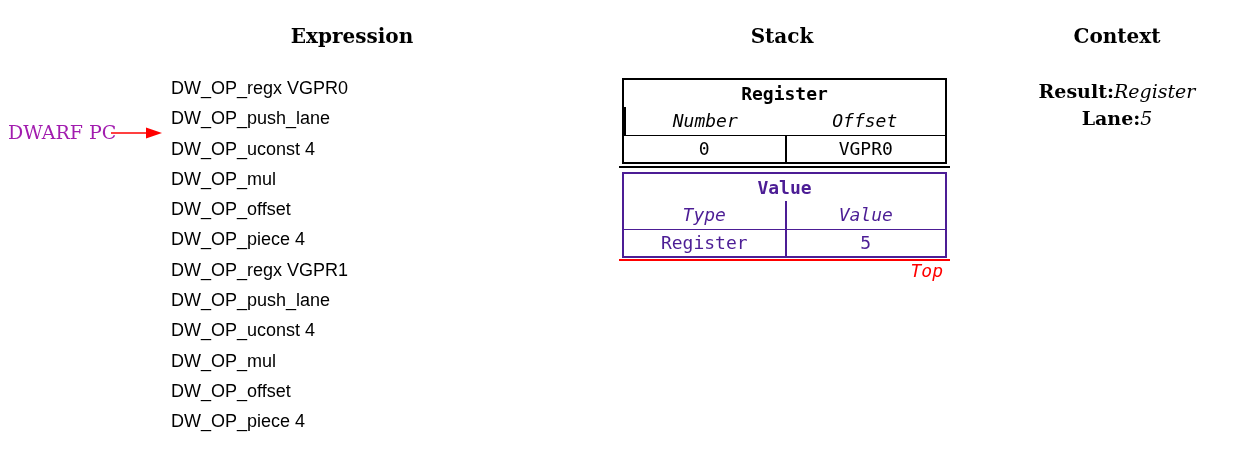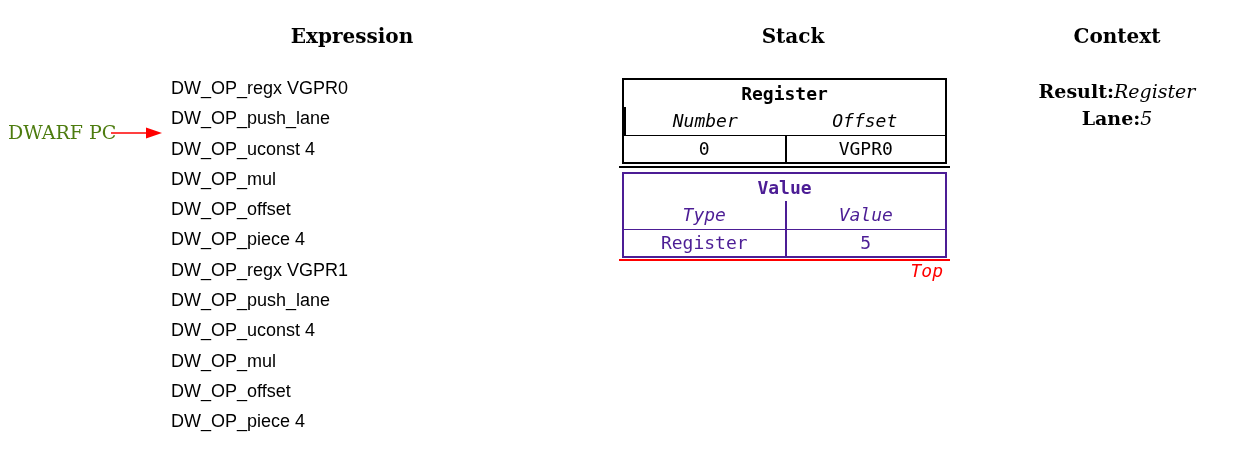--- a/index.html
+++ b/index.html
@@ -6,21 +6,21 @@
   .canvas {
     position:relative; width:1241px; height:468px; background:#ffffff;
     font-family:"DejaVu Sans", sans-serif; overflow:hidden;
   }
   .col-header {
     position:absolute; top:24px; transform:translateX(-50%);
     font-family:"DejaVu Serif", serif; font-weight:bold; font-size:20px; color:#000;
     white-space:nowrap;
   }
   .hdr-expression { left:352px; }
-  .hdr-stack { left:782px;margin-left:11px; }
+  .hdr-stack { left:782px; }
   .hdr-context { left:1117px; }
 
   .expr-list { position:absolute; left:171px; top:73px; }
   .expr-line {
     font-family:Liberation Sans, sans-serif; font-size:18px; color:#000;
     line-height:30.3px; white-space:pre; height:30.3px;
   }
 
   .pc-label {
     position:absolute; left:8px; top:122px; height:20px; line-height:20px;
@@ -82,21 +82,21 @@
       <div class="expr-line">DW_OP_offset</div>
       <div class="expr-line">DW_OP_piece 4</div>
       <div class="expr-line">DW_OP_regx VGPR1</div>
       <div class="expr-line">DW_OP_push_lane</div>
       <div class="expr-line">DW_OP_uconst 4</div>
       <div class="expr-line">DW_OP_mul</div>
       <div class="expr-line">DW_OP_offset</div>
       <div class="expr-line">DW_OP_piece 4</div>
     </div>
 
-  <div class="pc-label accent" style="color: #4d7c0f;">DWARF PC</div>
+  <div class="pc-label accent" style="color: #a21caf;">DWARF PC</div>
   <svg class="pc-arrow accent" width="52" height="14" viewBox="0 0 52 14" style="color: rgb(255, 0, 0);">
     <line x1="1" y1="7" x2="38" y2="7" stroke="currentColor" stroke-width="1.6"></line>
     <polygon points="36,1.5 52,7 36,12.5" fill="currentColor"></polygon>
   </svg>
 
   <div class="frame frame-register">
     <div class="title-row">Register</div>
     <div class="cols heads">
       <div class="cell right">Number</div>
       <div class="cell">Offset</div>

